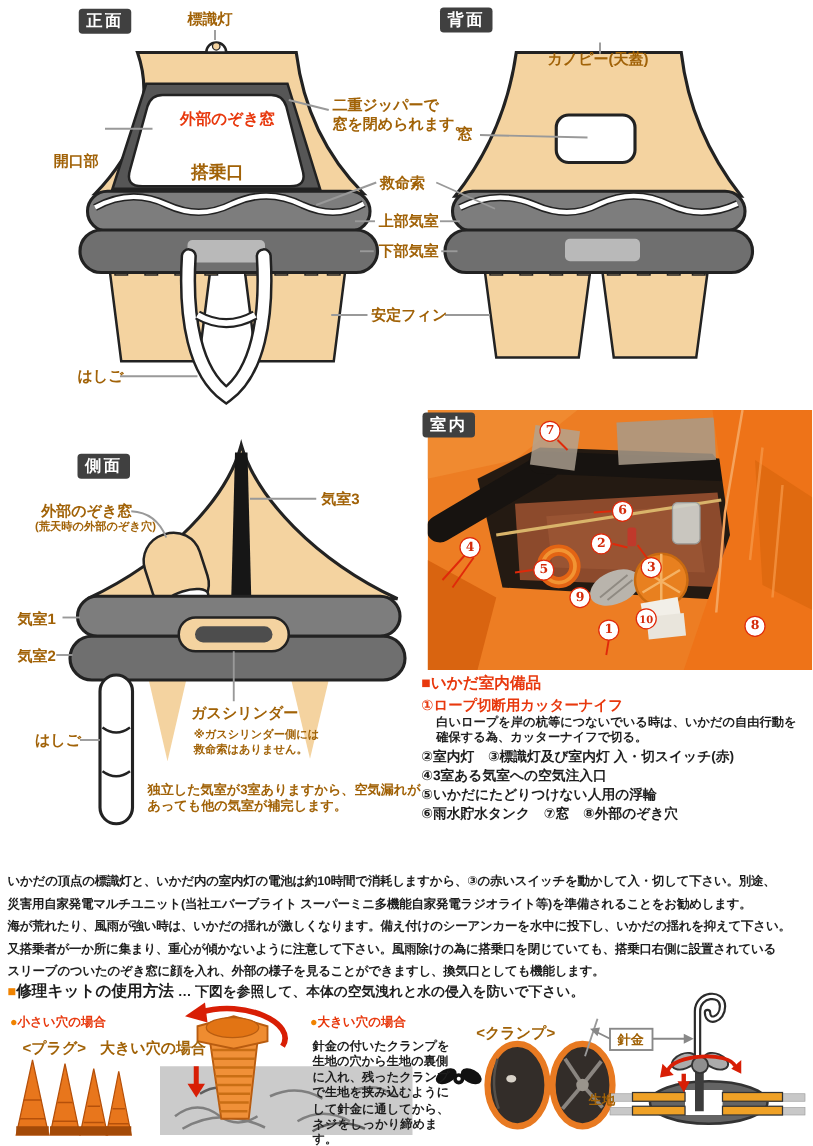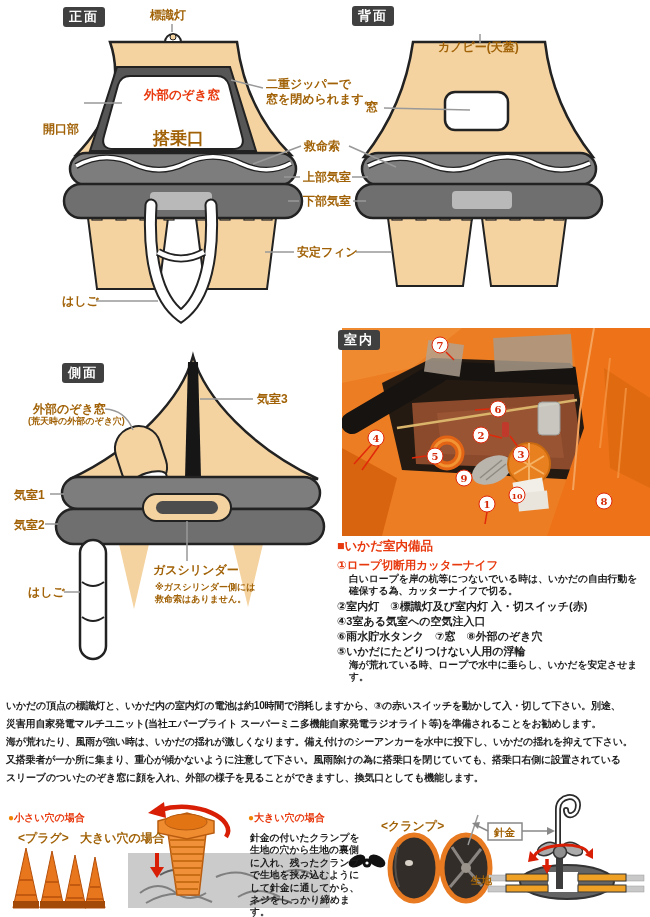--- a/index.html
+++ b/index.html
@@ -121,21 +121,21 @@
         <path d="M294,252 L265,252"></path>
           <path d="M356,252 L392,252"></path>
         <path d="M96,301 L158,301"></path>
       </g>
     </svg>
     <div class="badge" style="left:63px;top:7px;">正面</div>
     <div class="badge" style="left:352px;top:6px;">背面</div>
     <div class="lbl" style="left:150px;top:8px;">標識灯</div>
     <div class="lbl" style="left:43px;top:92px;margin-top:30px;">開口部</div>
     <div class="lbl red" style="left:144px;top:88px;font-size:12.5px;">外部のぞき窓</div>
-    <div class="lbl" style="left:153px;top:129px;font-size:17px;">搭乗口</div>
+    <div class="lbl" style="left:153px;top:129px;font-size:14px;">搭乗口</div>
     <div class="lbl pre" style="left:266px;top:77px;line-height:15px;">二重ジッパーで
 窓を閉められます。</div>
     <div class="lbl" style="left:438px;top:40px;">カノピー(天蓋)</div>
     <div class="lbl" style="left:366px;top:100px;">窓</div>
     <div class="lbl" style="left:304px;top:139px;">救命索</div>
     <div class="lbl" style="left:303px;top:170px;">上部気室</div>
     <div class="lbl" style="left:303px;top:194px;">下部気室</div>
     <div class="lbl" style="left:297px;top:245px;">安定フィン</div>
     <div class="lbl" style="left:62px;top:294px;">はしご</div>
   </div>
@@ -176,20 +176,22 @@
     <div class="badge" style="left:62px;top:33px;">側面</div>
     <div class="lbl" style="left:33px;top:72px;">外部のぞき窓</div>
     <div class="lbl tiny" style="left:28px;top:86px;">(荒天時の外部のぞき穴)</div>
     <div class="lbl" style="left:257px;top:62px;">気室3</div>
     <div class="lbl" style="left:14px;top:158px;">気室1</div>
     <div class="lbl" style="left:14px;top:188px;">気室2</div>
     <div class="lbl" style="left:153px;top:233px;">ガスシリンダー</div>
     <div class="lbl pre tiny" style="left:155px;top:251px;line-height:12px;">※ガスシリンダー側には
 救命索はありません。</div>
     <div class="lbl" style="left:28px;top:255px;">はしご</div>
+    <div class="lbl pre" style="left:118px;top:296px;font-size:10.5px;line-height:13px;">独立した気室が3室ありますから、空気漏れが
+あっても他の気室が補完します。</div>
   </div>
 
   <div id="interior-section">
     <div id="photo">
       <svg width="308" height="208" viewBox="0 0 308 208">
         <rect x="0" y="0" width="308" height="208" fill="#ed7d23"></rect>
         <polygon points="0,0 120,0 70,40 0,55" fill="#f08a30"></polygon>
         <polygon points="0,120 55,150 40,208 0,208" fill="#d96410"></polygon>
 
         <polygon points="40,55 90,30 228,35 248,60 238,152 60,142" fill="#241a12"></polygon>
@@ -253,23 +255,22 @@
     <div class="badge" style="left:-4px;top:2px;">室内</div>
   </div>
 
   <div id="equip-list">
     <p class="eq-heading">■いかだ室内備品</p>
     <p class="eq-item eq-item1">①ロープ切断用カッターナイフ</p>
     <p class="eq-desc">白いロープを岸の杭等につないでいる時は、いかだの自由行動を
 確保する為、カッターナイフで切る。</p>
     <p class="eq-item">②室内灯　③標識灯及び室内灯 入・切スイッチ(赤)</p>
     <p class="eq-item">④3室ある気室への空気注入口</p>
+    <p class="eq-item">⑤いかだにたどりつけない人用の浮輪</p>
     <p class="eq-item">⑥雨水貯水タンク　⑦窓　⑧外部のぞき穴</p>
-    <p class="eq-item">⑤いかだにたどりつけない人用の浮輪</p>
-    <p class="eq-desc">海が荒れている時、ロープで水中に垂らし、いかだを安定させます。</p>
   </div>
 
   <div id="body-text">いかだの頂点の標識灯と、いかだ内の室内灯の電池は約10時間で消耗しますから、③の赤いスイッチを動かして入・切して下さい。別途、
 災害用自家発電マルチユニット(当社エバーブライト スーパーミニ多機能自家発電ラジオライト等)を準備されることをお勧めします。
 海が荒れたり、風雨が強い時は、いかだの揺れが激しくなります。備え付けのシーアンカーを水中に投下し、いかだの揺れを抑えて下さい。
 又搭乗者が一か所に集まり、重心が傾かないように注意して下さい。風雨除けの為に搭乗口を閉じていても、搭乗口右側に設置されている
 スリーブのついたのぞき窓に顔を入れ、外部の様子を見ることができますし、換気口としても機能します。</div>
 
   <div id="repair-bottom">
     <svg width="650" height="132" viewBox="0 0 650 132">
@@ -369,20 +370,23 @@
         <ellipse cx="547" cy="64" rx="10" ry="6" fill="#ababab" stroke="#333" stroke-width="1.5" transform="rotate(-22 547 64)"></ellipse>
         <ellipse cx="573" cy="64" rx="10" ry="6" fill="#ababab" stroke="#333" stroke-width="1.5" transform="rotate(22 573 64)"></ellipse>
         <circle cx="560" cy="67" r="6.5" fill="#8f8f8f" stroke="#333" stroke-width="1.5"></circle>
         <path d="M534,72 C538,58 584,56 588,68" stroke="#d81e05" stroke-width="3" fill="none"></path>
         <polygon points="585,70 593,63 593,74" fill="#d81e05"></polygon>
         <polygon points="530,66 528,77 539,75" fill="#d81e05"></polygon>
         <path d="M547,74 L547,81" stroke="#d81e05" stroke-width="3.5"></path>
         <polygon points="542,80 552,80 547,89" fill="#d81e05"></polygon>
       </g>
     </svg>
+    <div id="repair-heading">
+      <span class="h-mark">■</span><span class="h-title">修理キットの使用方法</span><span class="h-rest"> … 下図を参照して、本体の空気洩れと水の侵入を防いで下さい。</span>
+    </div>
     <div class="hole-title" style="left:8px;top:26px;">
       <span class="hole-mark">●</span><span class="hole-text">小さい穴の場合</span>
     </div>
     <div class="lbl" style="left:18px;top:46px;">&lt;プラグ&gt;</div>
     <div class="lbl" style="left:80px;top:46px;">大きい穴の場合</div>
     <div class="hole-title" style="left:248px;top:26px;">
       <span class="hole-mark">●</span><span class="hole-text">大きい穴の場合</span>
     </div>
     <div id="large-desc">針金の付いたクランプを
 生地の穴から生地の裏側

